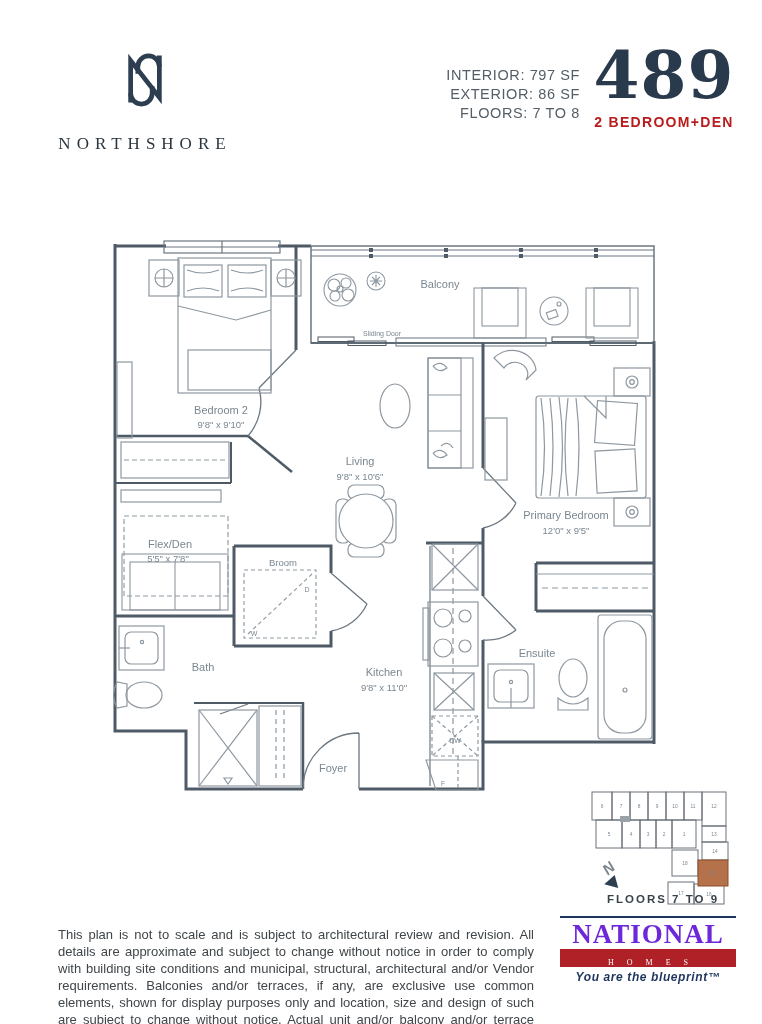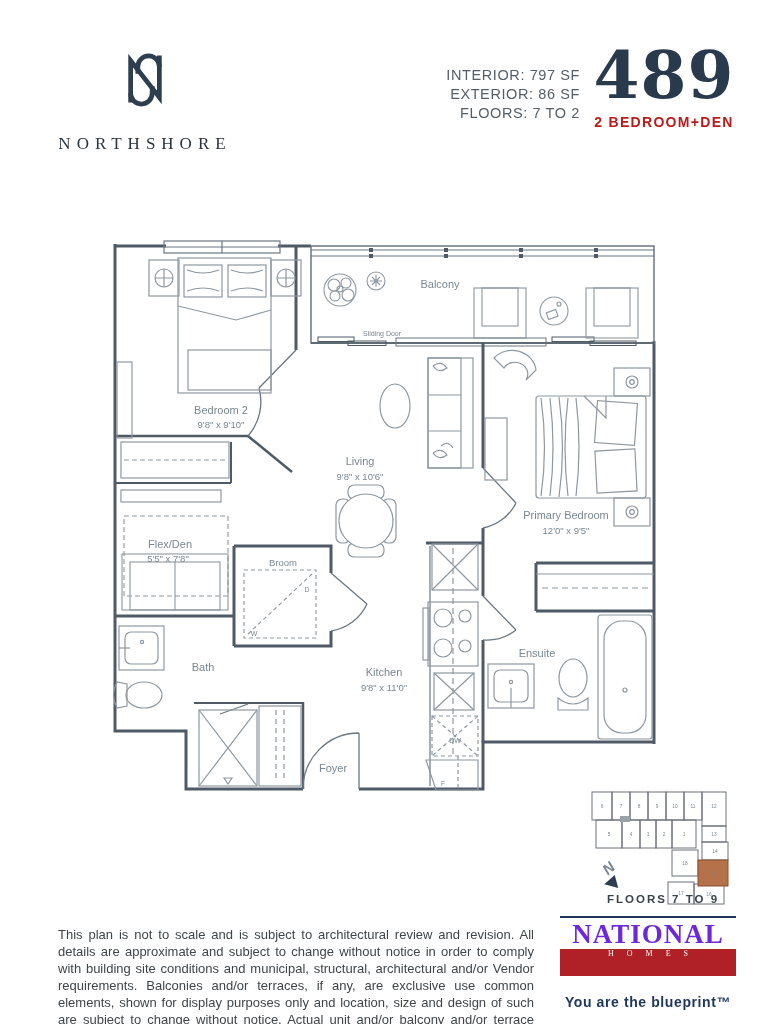--- a/index.html
+++ b/index.html
@@ -26,42 +26,42 @@
   
   .keyplan{left:578px;top:786px;width:152px;height:122px;}
   .keyplan-caption{left:588px;top:893px;width:150px;text-align:center;font-size:11.5px;font-weight:600;letter-spacing:2px;color:#39434b;}
 
   
   .disclaimer{left:58px;top:913px;width:476px;font-size:13px;line-height:17px;color:#3f4549;text-align:justify;}
   .disclaimer b{font-weight:bold;color:#222;}
   .natlogo{left:560px;top:916px;width:176px;text-align:center;}
   .natlogo .topline{height:2px;background:#1e355e;width:100%;margin-bottom:2px;}
   .natlogo .nat{font-family:"Liberation Serif",serif;font-weight:bold;font-size:27px;line-height:28px;color:#6d28d9;letter-spacing:1px;}
-  .natlogo .homesbar{margin-top:1px;background:#af2126;height:27px;display:flex;align-items:flex-start;justify-content:center;}
+  .natlogo .homesbar{margin-top:1px;background:#af2126;height:18px;display:flex;align-items:flex-end;justify-content:center;}
   .natlogo .homesbar span{color:#ffffff;font-family:"Liberation Serif",serif;font-size:8px;letter-spacing:13px;text-indent:13px;}
-  .natlogo .tagline{margin-top:18px;font-size:14px;font-weight:bold;color:#1e355e;letter-spacing:.6px;}
+  .natlogo .tagline{margin-top:3px;font-size:12px;font-weight:bold;color:#1e355e;letter-spacing:.6px;font-style:italic;}
 </style>
 </head>
 <body>
 
 <div class="abs brand-block">
   <svg width="62" height="80" viewBox="0 0 58 78">
     <g fill="none" stroke="#2d3e50" stroke-width="4.6">
       <path d="M15 61 L15 20 L43 56 L43 15"></path>
       <path d="M43 26 A10.5 10.5 0 1 0 22 26 L22 33"></path>
       <path d="M15 52 A10.5 10.5 0 1 0 36 52 L36 45"></path>
     </g>
   </svg>
   <div class="brand-name">NORTHSHORE</div>
 </div>
 
 <div class="abs stats-block">
   <div class="stats-line">INTERIOR: 797 SF</div>
   <div class="stats-line">EXTERIOR: 86 SF</div>
-  <div class="stats-line">FLOORS: 7 TO 2</div>
+  <div class="stats-line">FLOORS: 7 TO 8</div>
 </div>
 
 <div class="abs unit-block">
   <div class="unit-number">489</div>
   <div class="unit-type">2 BEDROOM+DEN</div>
 </div>
 
 <div class="abs planwrap">
 <svg width="600" height="582" viewBox="100 232 600 582">
 

